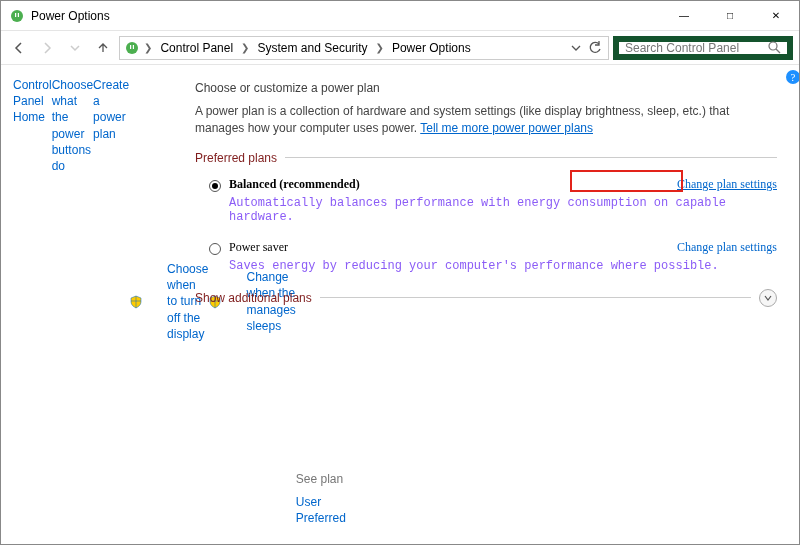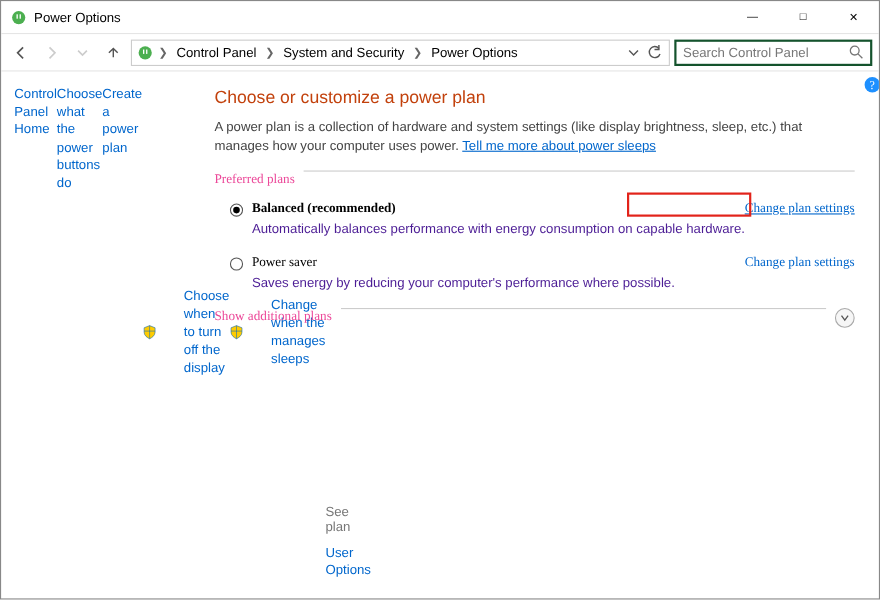--- a/index.html
+++ b/index.html
@@ -60,21 +60,21 @@
     padding: 16px 6px;
     height: 100%;
     display:flex; align-items:center;
     white-space: nowrap;
   }
   .bc-sep { color:#666; padding: 0 2px; font-size:10px;}
   .breadcrumb-bar .endbtns { margin-left:auto; display:flex; align-items:center; gap:2px; padding-right:4px; color:#555;}
   .searchbox {
     width: 180px;
     height: 24px;
-    border: 2px solid #14532d;
+    border: 6px solid #14532d;
     display:flex;
     align-items:center;
     padding: 0 6px;
     color:#777;
     gap:24px;
   }
   .searchbox .sicon { margin-left:auto; }
 
   .content {
     display:flex;
@@ -103,33 +103,33 @@
     padding-bottom:10px;
   }
   .seealso .hdr { color:#777; margin-bottom:8px; }
 
   .main {
     flex:1;
     padding: 10px 22px 10px 4px;
     position:relative;
   }
   .main h1 {
-    font-size: 16px;
+    font-size: 12px;
     font-weight: normal;
-    color: #c2410c;
+    color: #404040;
     margin: 6px 0 8px 0;
   }
   .main .desc { color:#444; line-height:1.4; margin-bottom:14px;}
   .main .desc a { color:#0066cc; text-decoration:underline;}
   .group-label {
     display:flex;
+    align-items:center;
     gap:8px;
     margin: 4px 0 8px 0;
-    color:#ec4899;
-    font-family:Liberation Serif, serif;
+    color:#7f1d1d;
   }
   .group-label .line { flex:1; height:1px; background:#ccc;}
   .expand-btn {
     width:18px; height:18px; border:1px solid #aaa; border-radius:50%;
     display:flex; align-items:center; justify-content:center;
     font-size:10px; color:#555; background:#f6f6f6;
   }
 
   .plan {
     display:flex;
@@ -142,21 +142,22 @@
     margin-right:8px; margin-top:2px; position:relative; flex:0 0 auto;
   }
   .plan .radio.selected::after{
     content:""; position:absolute; left:2px; top:2px; width:6px;height:6px;
     background:#000;border-radius:50%;
   }
   .plan .plan-name { font-weight:bold; }
   .plan .plan-name.ns{ font-weight:normal;}
   .plan-desc {
     padding: 2px 0 12px 34px;
-    color:#4c1d95;
+    color:#8b5cf6;
+    font-family:Liberation Mono, monospace;
   }
   .plan .link {
     margin-left:auto;
     color:#0066cc;
     text-decoration:underline;
     white-space:nowrap;
   }
   .plan .link.no-ul { text-decoration:none;}
   .highlight-box {
     position:absolute;
@@ -259,33 +260,33 @@
       <svg class="shield" viewBox="0 0 14 14">
           <path d="M7 1 L12 3 V7 C12 10 9 12 7 13 C5 12 2 10 2 7 V3 Z" fill="#ffcc00" stroke="#0066cc" stroke-width="0.5"></path>
           <path d="M7 1 L7 13" stroke="#0066cc" stroke-width="0.5"></path>
           <path d="M2 6 L12 6" stroke="#0066cc" stroke-width="0.5"></path>
         </svg>
       <a class="sb-link" style="margin:0">Change when the manages sleeps</a>
     </div>
 
     <div class="seealso">
       <div class="hdr">See plan</div>
-      <a class="sb-link" style="margin:0">User Options</a>
+      <a class="sb-link" style="margin:0">User Preferred</a>
     </div>
   </div>
 
   <div class="main">
     <svg class="help-icon" viewBox="0 0 16 16">
       <circle cx="8" cy="8" r="7" fill="#1e90ff"></circle>
       <text x="8" y="12" text-anchor="middle" font-size="11" fill="#fff" font-family="Georgia">?</text>
     </svg>
 
     <h1>Choose or customize a power plan</h1>
     <div class="desc">
-      <span>A power plan is a collection of hardware and system settings (like display brightness, sleep, etc.) that manages how your computer uses power. </span><a href="#">Tell me more about power sleeps</a>
+      <span>A power plan is a collection of hardware and system settings (like display brightness, sleep, etc.) that manages how your computer uses power. </span><a href="#">Tell me more power power plans</a>
     </div>
 
     <div class="group-label">
       <span>Preferred plans</span>
       <span class="line"></span>
     </div>
 
     <div style="position:relative;">
       <div class="plan">
         <span class="radio selected"></span>

